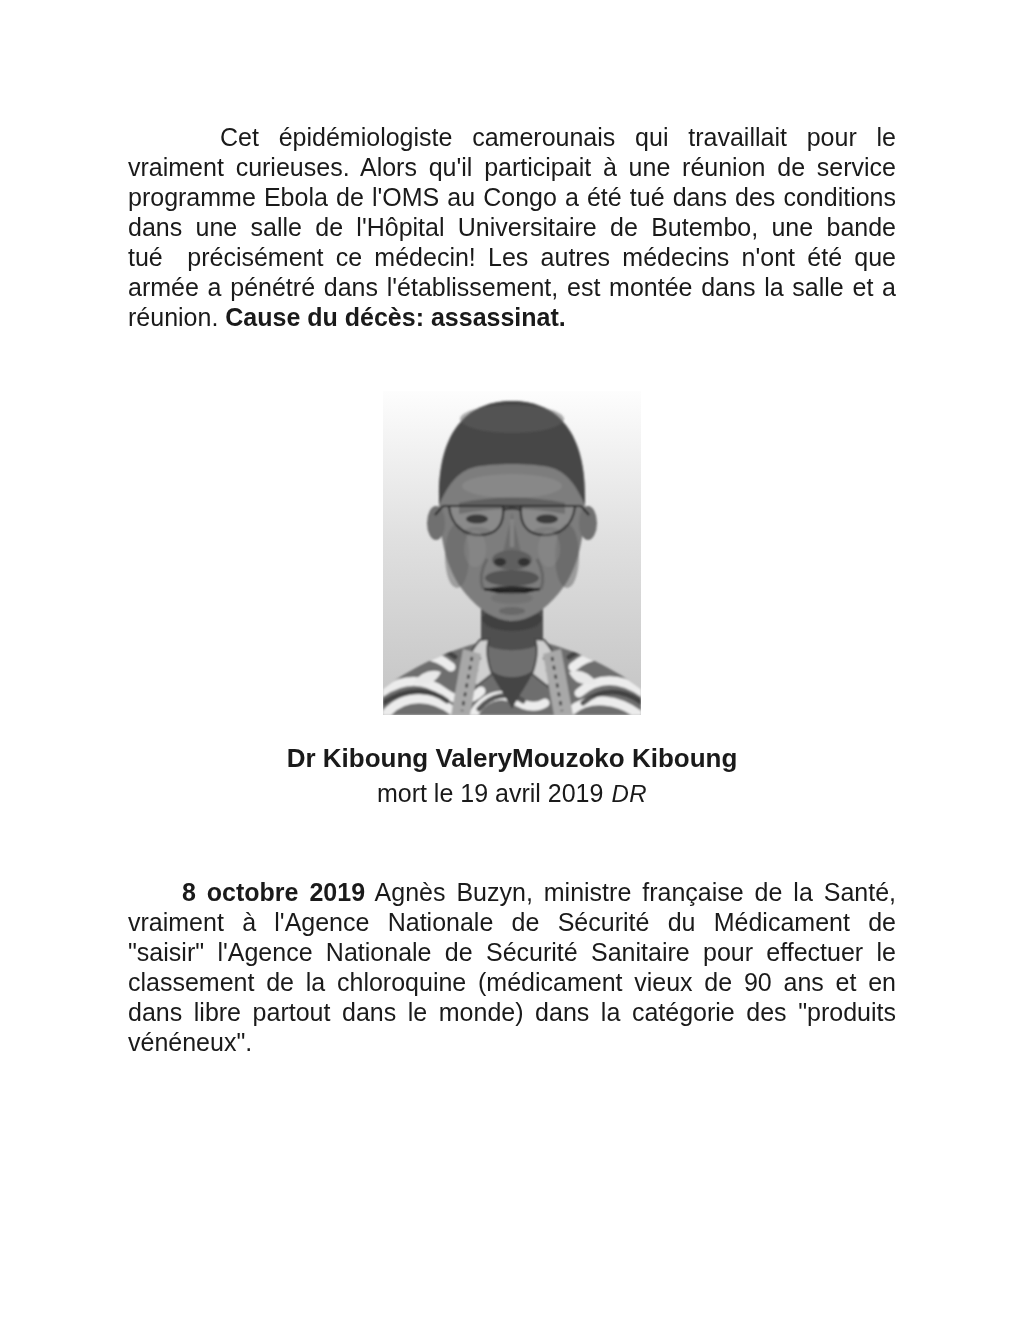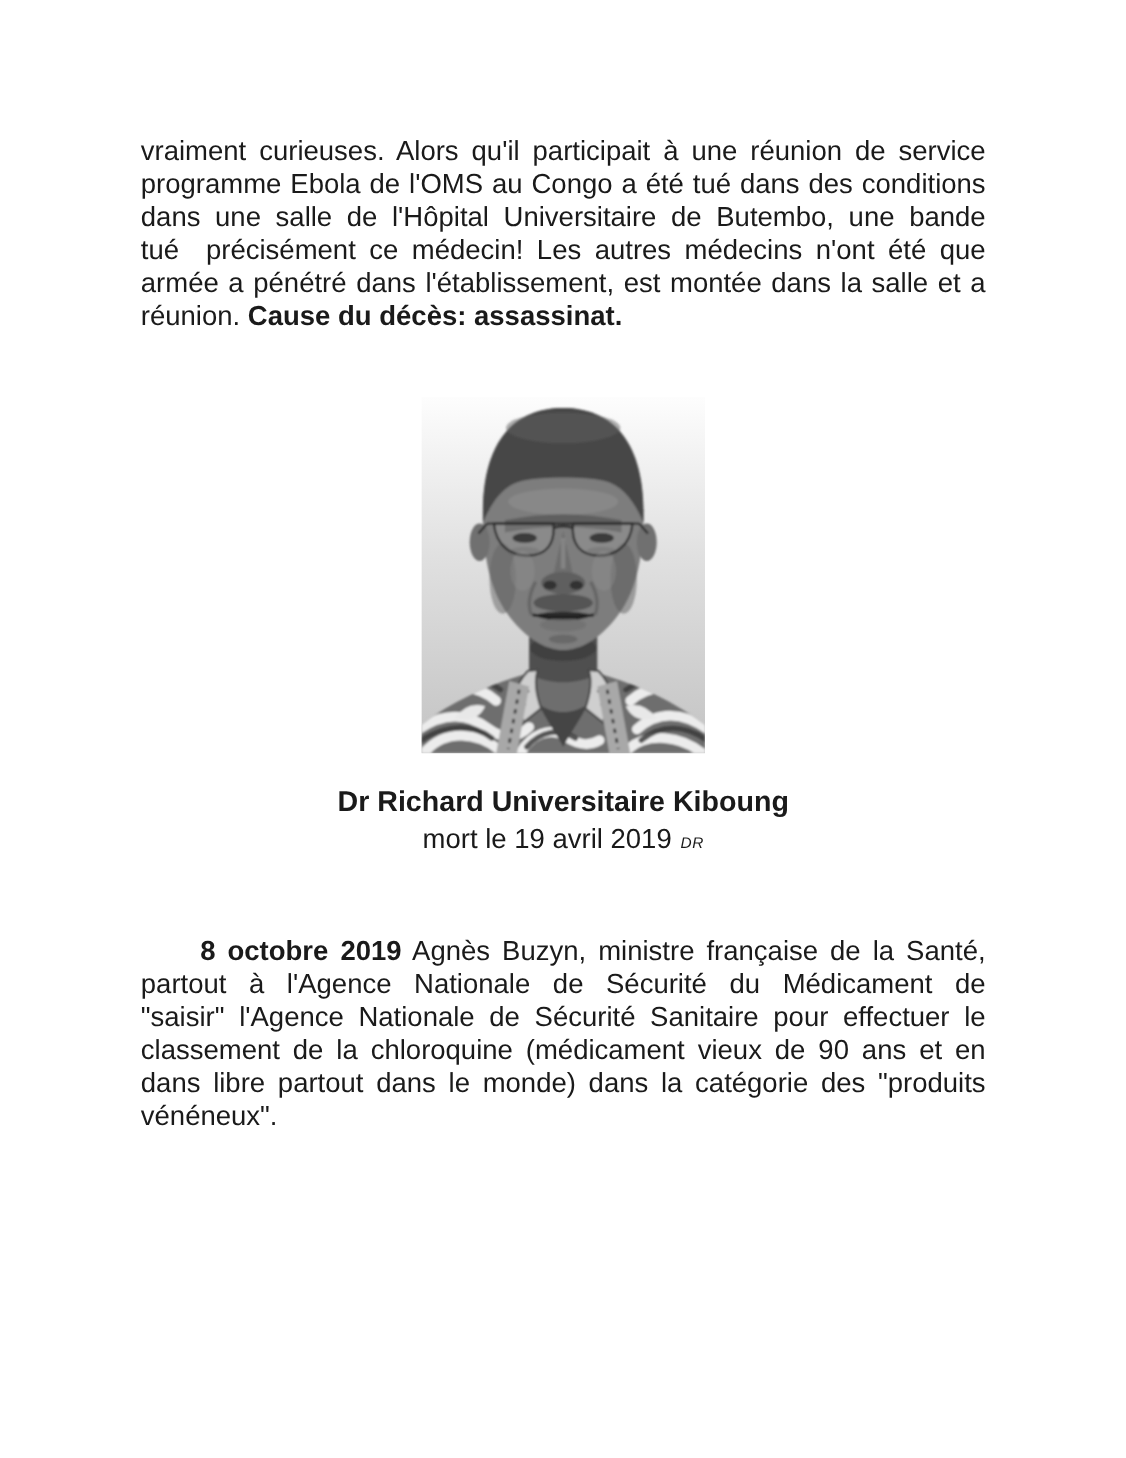--- a/index.html
+++ b/index.html
@@ -31,31 +31,32 @@
     padding: 0;
     overflow: hidden;
   }
   figure.photo svg { display: block; }
 
   .caption { margin-top: 26px; text-align: center; }
   .cap-name { font-size: 26px; font-weight: bold; line-height: 35px; }
   .cap-death { font-size: 25px; line-height: 35px; }
   .credit {
     font-style: italic;
-    font-size: 14px;
+    font-size: 24px;
     margin-left: 8px;
     letter-spacing: 0.5px;
   }
 </style>
 </head>
 <body>
 
 <div class="content">
 
   <div class="body-text p1">
+      <div class="tline just ind"><span>Cet épidémiologiste camerounais qui travaillait pour le</span></div>
       <div class="tline just"><span>vraiment curieuses. Alors qu'il participait à une réunion de service</span></div>
       <div class="tline just"><span>programme Ebola de l'OMS au Congo a été tué dans des conditions</span></div>
       <div class="tline just"><span>dans une salle de l'Hôpital Universitaire de Butembo, une bande</span></div>
       <div class="tline just"><span>tué&nbsp; précisément ce médecin! Les autres médecins n'ont été que</span></div>
       <div class="tline just"><span>armée a pénétré dans l'établissement, est montée dans la salle et a</span></div>
       <div class="tline"><span>réunion. </span><span class="b">Cause du décès: assassinat.</span></div>
     </div>
 
   <figure class="photo">
     <svg width="258" height="324" viewBox="0 0 258 324" xmlns="http://www.w3.org/2000/svg">
@@ -155,28 +156,28 @@
         <path d="M 101 198 Q 129 203 157 198" stroke="#1e1e1e" stroke-width="2.5" fill="none"></path>
 
         <ellipse cx="129" cy="220" rx="13" ry="4" fill="#555555" opacity="0.5"></ellipse>
         <ellipse cx="92" cy="158" rx="11" ry="18" fill="#949494" opacity="0.35"></ellipse>
         <ellipse cx="166" cy="158" rx="11" ry="18" fill="#949494" opacity="0.35"></ellipse>
       </g>
     </svg>
   </figure>
 
   <div class="caption">
-    <div class="cap-name">Dr Richard Universitaire Kiboung</div>
+    <div class="cap-name">Dr Kiboung ValeryMouzoko Kiboung</div>
     <div class="cap-death">
       <span>mort le 19 avril 2019</span><span class="credit">DR</span>
     </div>
   </div>
 
   <div class="body-text p2">
       <div class="tline just ind"><span class="b">8 octobre 2019</span><span> Agnès Buzyn, ministre française de la Santé,</span></div>
-      <div class="tline just"><span>partout à l'Agence Nationale de Sécurité du Médicament de</span></div>
+      <div class="tline just"><span>vraiment à l'Agence Nationale de Sécurité du Médicament de</span></div>
       <div class="tline just"><span>"saisir" l'Agence Nationale de Sécurité Sanitaire pour effectuer le</span></div>
       <div class="tline just"><span>classement de la chloroquine (médicament vieux de 90 ans et en</span></div>
       <div class="tline just"><span>dans libre partout dans le monde) dans la catégorie des "produits</span></div>
       <div class="tline"><span>vénéneux".</span></div>
     </div>
 
 </div>
 
 </body></html>

